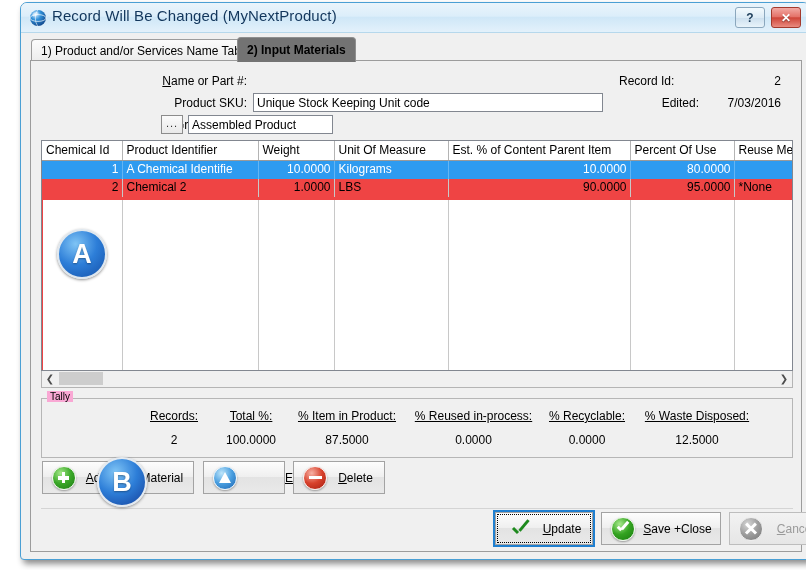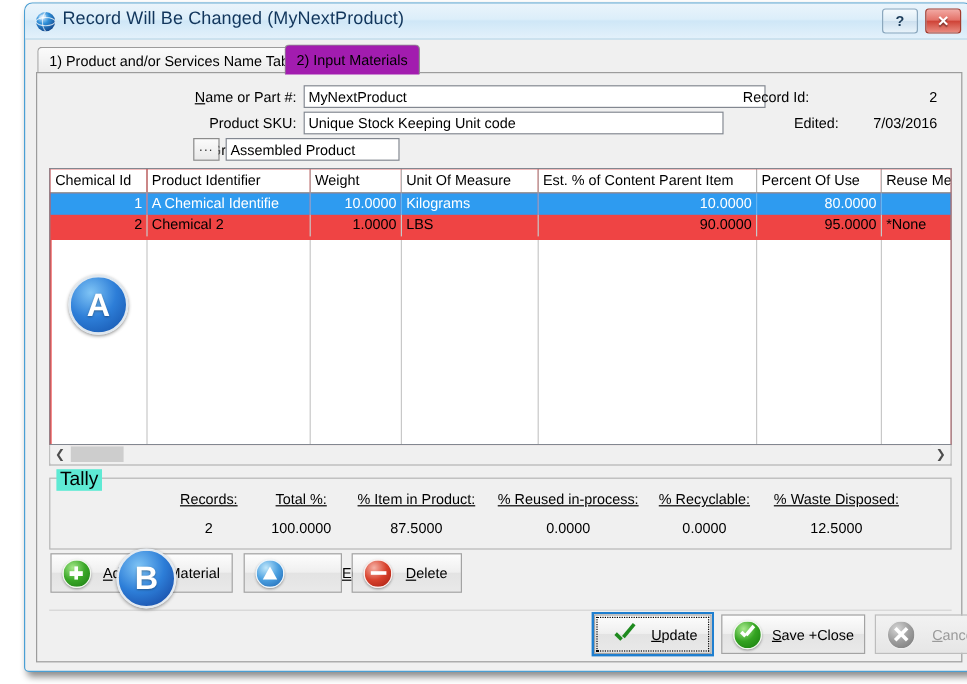--- a/index.html
+++ b/index.html
@@ -104,23 +104,24 @@
     border: 1px solid #9c9c9c;
     border-bottom: none;
     border-radius: 4px 4px 0 0;
     background: linear-gradient(to bottom,#fbfbfb 0%, #ececec 100%);
     white-space: nowrap;
   }
   .tab.active {
     top: 0px;
     height: 25px;
     line-height: 24px;
-    background: #a21caf;
+    background: #737373;
     border-color: #8f8f8f;
     z-index: 3;
+    font-weight: bold;
   }
   .tab-0 { left: 0px; }
   .tab-1 { left: 206px; }
 
   
   .panel {
     position: absolute;
     left: 9px;
     top: 57px;
     width: 772px;
@@ -309,22 +310,22 @@
     width: 752px;
     height: 60px;
     border: 1px solid #b6b6b6;
     background: #f0f0f0;
     box-sizing: border-box;
   }
   .tally-legend {
     position: absolute;
     left: 16px;
     top: 330px;
-    background: #5eead4;
-    font-size: 16px;
+    background: #f9a8d4;
+    font-size: 10px;
     color: #000;
     padding: 0 3px;
   }
   .tally-head {
     position: absolute;
     font-size: 12px;
     color: #000;
     text-decoration: underline;
     white-space: nowrap;
     text-align: center;
@@ -485,21 +486,20 @@
     </div>
 
     <div class="tabstrip">
       <div class="tab tab-0">1) Product and/or Services Name Table</div>
       <div class="tab tab-1 active">2) Input Materials</div>
     </div>
 
     <div class="panel">
 
       <div class="fld-label" style="left:66px; top:13px; width:150px;"><u>N</u>ame or Part #:</div>
-      <input class="tbox" style="left: 222px; top: 10px; width: 385px;" value="MyNextProduct">
 
       <div class="fld-label" style="left:66px; top:35px; width:150px;">Product SKU:</div>
       <input class="tbox" style="left: 222px; top: 32px; width: 350px;" value="Unique Stock Keeping Unit code">
 
       <div class="fld-label" style="left:46px; top:57px; width:170px;">Group Name:</div>
       <div class="dots-btn" style="left:130px; top:54px;">...</div>
       <input class="tbox" style="left: 157px; top: 54px; width: 145px;" value="Assembled Product">
 
       <div class="fld-label" style="left:588px; top:13px; width:80px; text-align:left;">Record Id:</div>
       <div class="ro-val" style="left:690px; top:13px; width:60px;">2</div>

